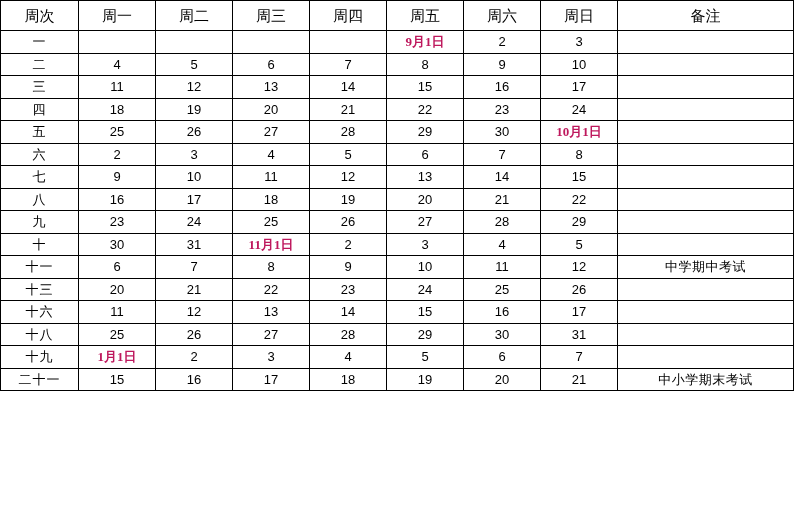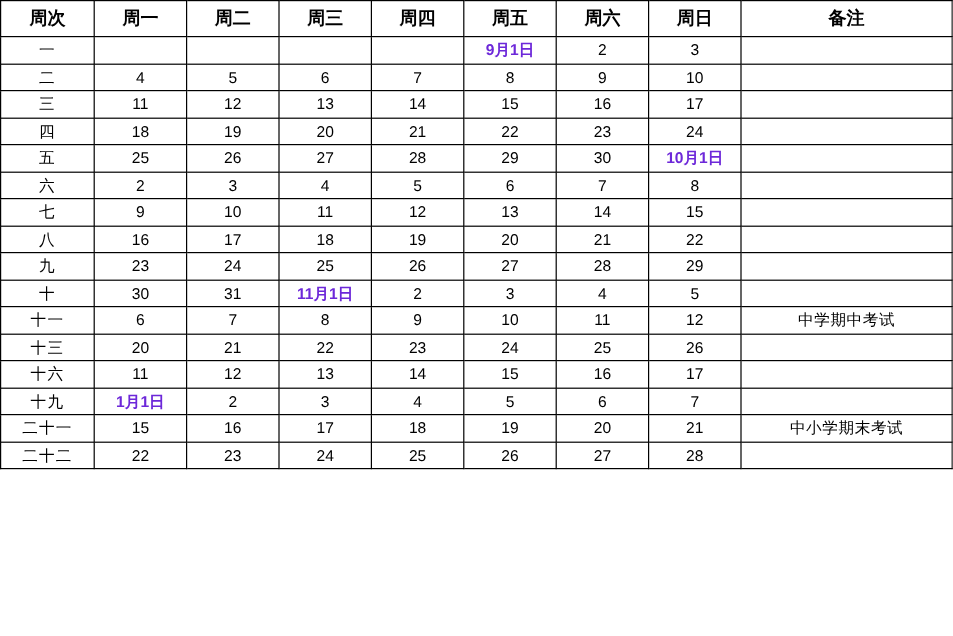--- a/index.html
+++ b/index.html
@@ -26,36 +26,37 @@
     vertical-align: middle;
     font-size: 13px;
     height: 21.5px;
     padding: 0;
     line-height: 1;
     white-space: nowrap;
     overflow: hidden;
   }
   table.calendar thead th {
     font-size: 15px;
-    font-weight: bold;
+    font-weight: normal;
     height: 29px;
   }
   
   col.c-week   { width: 78px; }
   col.c-day    { width: 77px; }
   col.c-note   { width: 176px; }
 
   td.weeknum {
     font-size: 14px;
     letter-spacing: 1px;
   }
   td.month-start {
-    color: #6d28d9;
+    color: #be185d;
     font-weight: bold;
     font-size: 13.5px;
+    font-family: Liberation Serif, serif;
   }
   td.note {
     font-size: 14px;
     letter-spacing: 0.5px;
   }
 </style>
 </head>
 <body>
 
 <table class="calendar">
@@ -221,46 +222,46 @@
         <td>11</td>
         <td>12</td>
         <td>13</td>
         <td>14</td>
         <td>15</td>
         <td>16</td>
         <td>17</td>
         <td class="note"></td>
       </tr>
       <tr>
+        <td class="weeknum">十八</td>
+        <td>25</td>
+        <td>26</td>
+        <td>27</td>
+        <td>28</td>
+        <td>29</td>
+        <td>30</td>
+        <td>31</td>
+        <td class="note"></td>
+      </tr>
+      <tr>
         <td class="weeknum">十九</td>
         <td class="month-start">1月1日</td>
         <td>2</td>
         <td>3</td>
         <td>4</td>
         <td>5</td>
         <td>6</td>
         <td>7</td>
         <td class="note"></td>
       </tr>
       <tr>
         <td class="weeknum">二十一</td>
         <td>15</td>
         <td>16</td>
         <td>17</td>
         <td>18</td>
         <td>19</td>
         <td>20</td>
         <td>21</td>
         <td class="note">中小学期末考试</td>
-      </tr>
-      <tr>
-        <td class="weeknum">二十二</td>
-        <td>22</td>
-        <td>23</td>
-        <td>24</td>
-        <td>25</td>
-        <td>26</td>
-        <td>27</td>
-        <td>28</td>
-        <td class="note"></td>
       </tr>
     </tbody>
 </table>
 
 </body></html>

